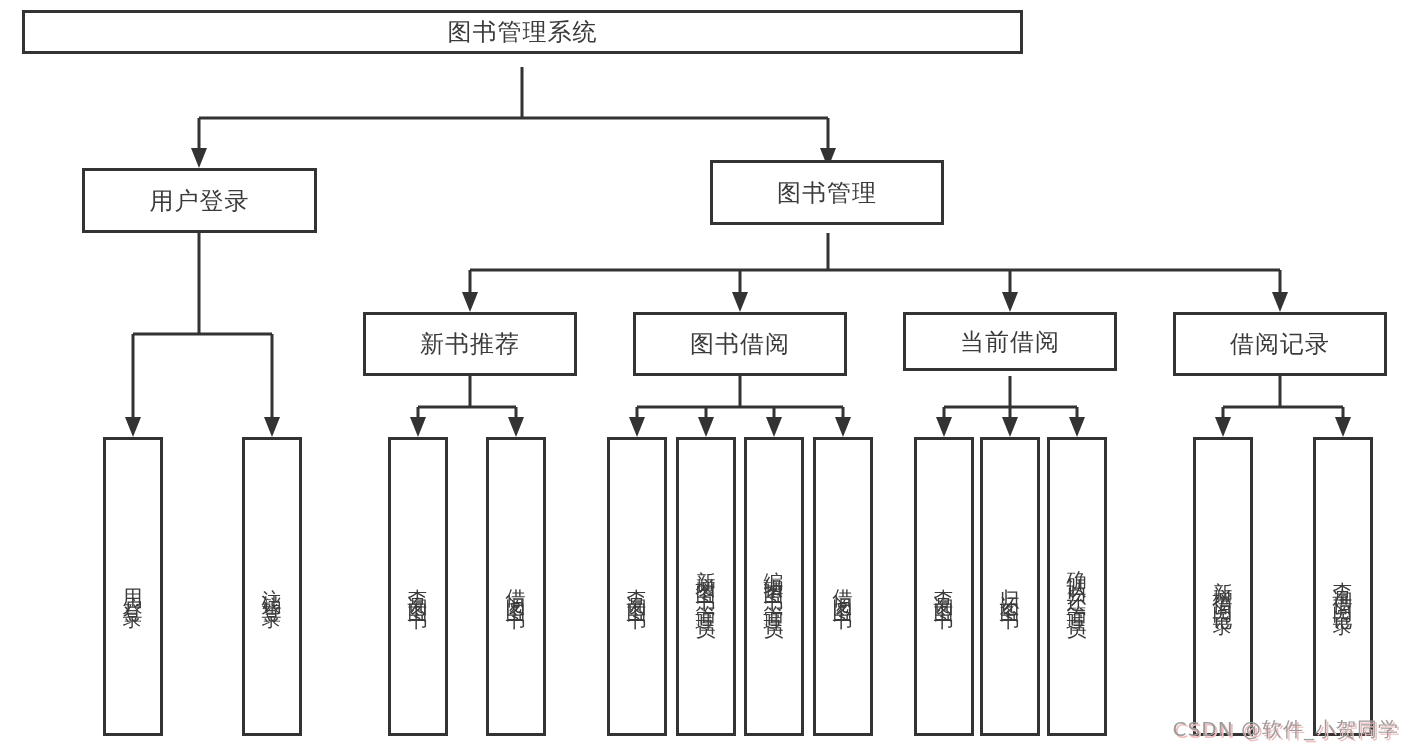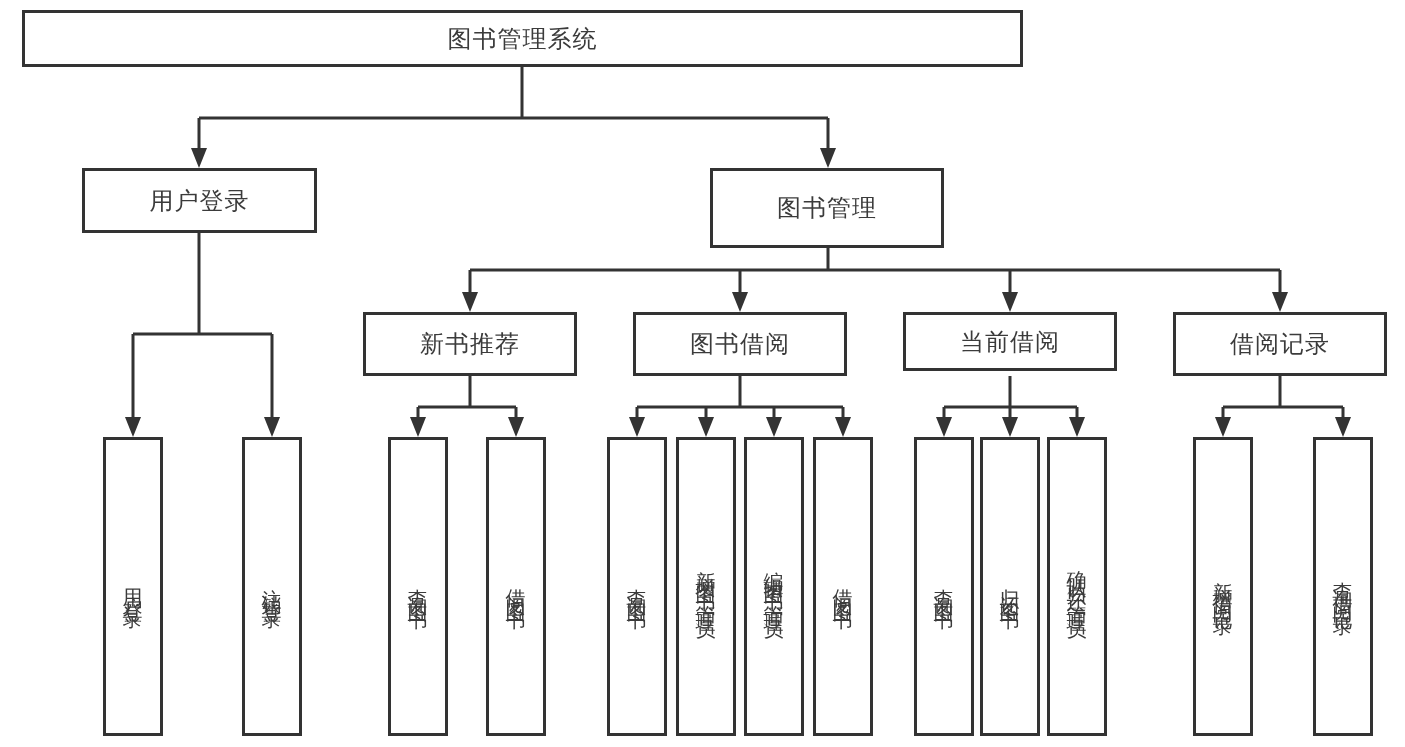--- a/index.html
+++ b/index.html
@@ -84,28 +84,28 @@
       <polygon points="766,417 782,417 774,437"></polygon>
       <polygon points="835,417 851,417 843,437"></polygon>
       <polygon points="936,417 952,417 944,437"></polygon>
       <polygon points="1002,417 1018,417 1010,437"></polygon>
       <polygon points="1069,417 1085,417 1077,437"></polygon>
       <polygon points="1215,417 1231,417 1223,437"></polygon>
       <polygon points="1335,417 1351,417 1343,437"></polygon>
     </g>
   </svg>
 
-  <div class="box hbox" style="left:22px; top:10px; width:1001px; height:57px;">
+  <div class="box hbox" style="left:22px; top:10px; width:1001px; height:44px;">
     <span>图书管理系统</span>
   </div>
 
   <div class="box hbox" style="left:82px; top:168px; width:235px; height:65px;">
     <span>用户登录</span>
   </div>
-  <div class="box hbox" style="left:710px; top:168px; width:234px; height:80px;">
+  <div class="box hbox" style="left:710px; top:160px; width:234px; height:65px;">
     <span>图书管理</span>
   </div>
 
   <div class="box hbox" style="left:363px; top:312px; width:214px; height:64px;">
     <span>新书推荐</span>
   </div>
   <div class="box hbox" style="left:633px; top:312px; width:214px; height:64px;">
     <span>图书借阅</span>
   </div>
   <div class="box hbox" style="left:903px; top:312px; width:214px; height:59px;">
@@ -152,14 +152,15 @@
     <span>确认归还（管理员）</span>
   </div>
 
   <div class="box leaf" style="left:1193px; top:437px; width:60px; height:299px;">
     <span>新增借阅记录</span>
   </div>
   <div class="box leaf" style="left:1313px; top:437px; width:60px; height:299px;">
     <span>查询借阅记录</span>
   </div>
 
+  <div class="watermark">CSDN @软件_小贺同学</div>
 
 </div>
 
 </body></html>

